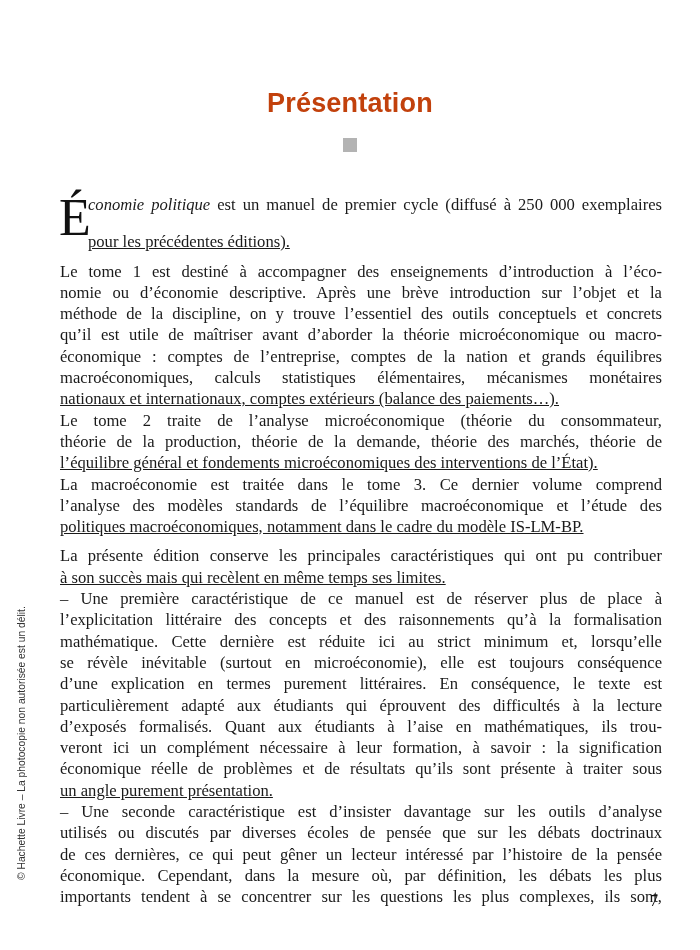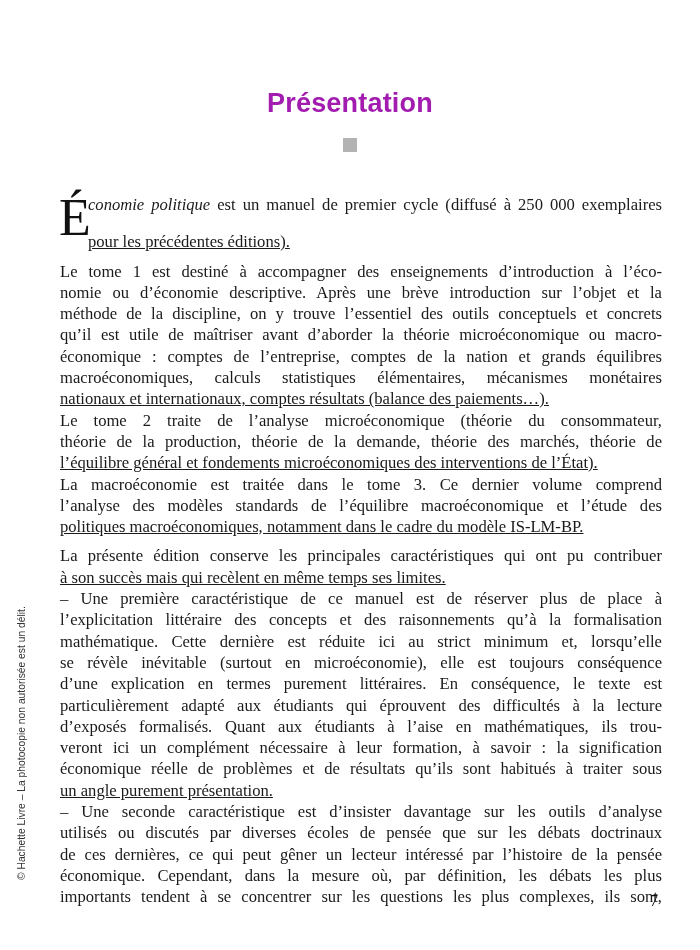--- a/index.html
+++ b/index.html
@@ -1,21 +1,21 @@
 <!DOCTYPE html>
 <html><head>
   <meta charset="utf-8">
   <style>
     html, body { margin: 0; padding: 0; background: #ffffff; }
     body { width: 700px; height: 950px; position: relative; overflow: hidden; color: #1a1a1a; }
     .title {
       position: absolute; left: 0; width: 700px; top: 88px;
       text-align: center;
       font-family: "Liberation Sans", sans-serif;
-      font-weight: bold; font-size: 27px; color: #a21caf;
+      font-weight: bold; font-size: 27px; color: #c2410c;
       letter-spacing: 0.2px;
     }
     .ornament {
       position: absolute; left: 343px; top: 138px;
       width: 14px; height: 14px; background: #b3b3b3;
     }
     .body-text {
       position: absolute; left: 60px; width: 602px; top: 178px;
       font-family: "Liberation Serif", serif;
       font-size: 16.6px; line-height: 21.3px;
@@ -56,41 +56,41 @@
     <span class="line indent last">pour les précédentes éditions).</span>
   </div>
   <div class="para-gap"></div>
   <div id="para-0">
       <span class="line">Le tome 1 est destiné à accompagner des enseignements d’introduction à l’éco-</span>
       <span class="line">nomie ou d’économie descriptive. Après une brève introduction sur l’objet et la</span>
       <span class="line">méthode de la discipline, on y trouve l’essentiel des outils conceptuels et concrets</span>
       <span class="line">qu’il est utile de maîtriser avant d’aborder la théorie microéconomique ou macro-</span>
       <span class="line">économique : comptes de l’entreprise, comptes de la nation et grands équilibres</span>
       <span class="line">macroéconomiques, calculs statistiques élémentaires, mécanismes monétaires</span>
-      <span class="line last">nationaux et internationaux, comptes résultats (balance des paiements…).</span>
+      <span class="line last">nationaux et internationaux, comptes extérieurs (balance des paiements…).</span>
       <span class="line">Le tome 2 traite de l’analyse microéconomique (théorie du consommateur,</span>
       <span class="line">théorie de la production, théorie de la demande, théorie des marchés, théorie de</span>
       <span class="line last">l’équilibre général et fondements microéconomiques des interventions de l’État).</span>
       <span class="line">La macroéconomie est traitée dans le tome 3. Ce dernier volume comprend</span>
       <span class="line">l’analyse des modèles standards de l’équilibre macroéconomique et l’étude des</span>
       <span class="line last">politiques macroéconomiques, notamment dans le cadre du modèle IS-LM-BP.</span>
     </div>
   <div class="para-gap"></div>
   <div id="para-1">
       <span class="line">La présente édition conserve les principales caractéristiques qui ont pu contribuer</span>
       <span class="line last">à son succès mais qui recèlent en même temps ses limites.</span>
       <span class="line">– Une première caractéristique de ce manuel est de réserver plus de place à</span>
       <span class="line">l’explicitation littéraire des concepts et des raisonnements qu’à la formalisation</span>
       <span class="line">mathématique. Cette dernière est réduite ici au strict minimum et, lorsqu’elle</span>
       <span class="line">se révèle inévitable (surtout en microéconomie), elle est toujours conséquence</span>
       <span class="line">d’une explication en termes purement littéraires. En conséquence, le texte est</span>
       <span class="line">particulièrement adapté aux étudiants qui éprouvent des difficultés à la lecture</span>
       <span class="line">d’exposés formalisés. Quant aux étudiants à l’aise en mathématiques, ils trou-</span>
       <span class="line">veront ici un complément nécessaire à leur formation, à savoir : la signification</span>
-      <span class="line">économique réelle de problèmes et de résultats qu’ils sont habitués à traiter sous</span>
+      <span class="line">économique réelle de problèmes et de résultats qu’ils sont présente à traiter sous</span>
       <span class="line last">un angle purement présentation.</span>
       <span class="line">– Une seconde caractéristique est d’insister davantage sur les outils d’analyse</span>
       <span class="line">utilisés ou discutés par diverses écoles de pensée que sur les débats doctrinaux</span>
       <span class="line">de ces dernières, ce qui peut gêner un lecteur intéressé par l’histoire de la pensée</span>
       <span class="line">économique. Cependant, dans la mesure où, par définition, les débats les plus</span>
       <span class="line">importants tendent à se concentrer sur les questions les plus complexes, ils sont,</span>
     </div>
 </div>
 
 <div class="sidebar">© Hachette Livre – La photocopie non autorisée est un délit.</div>

